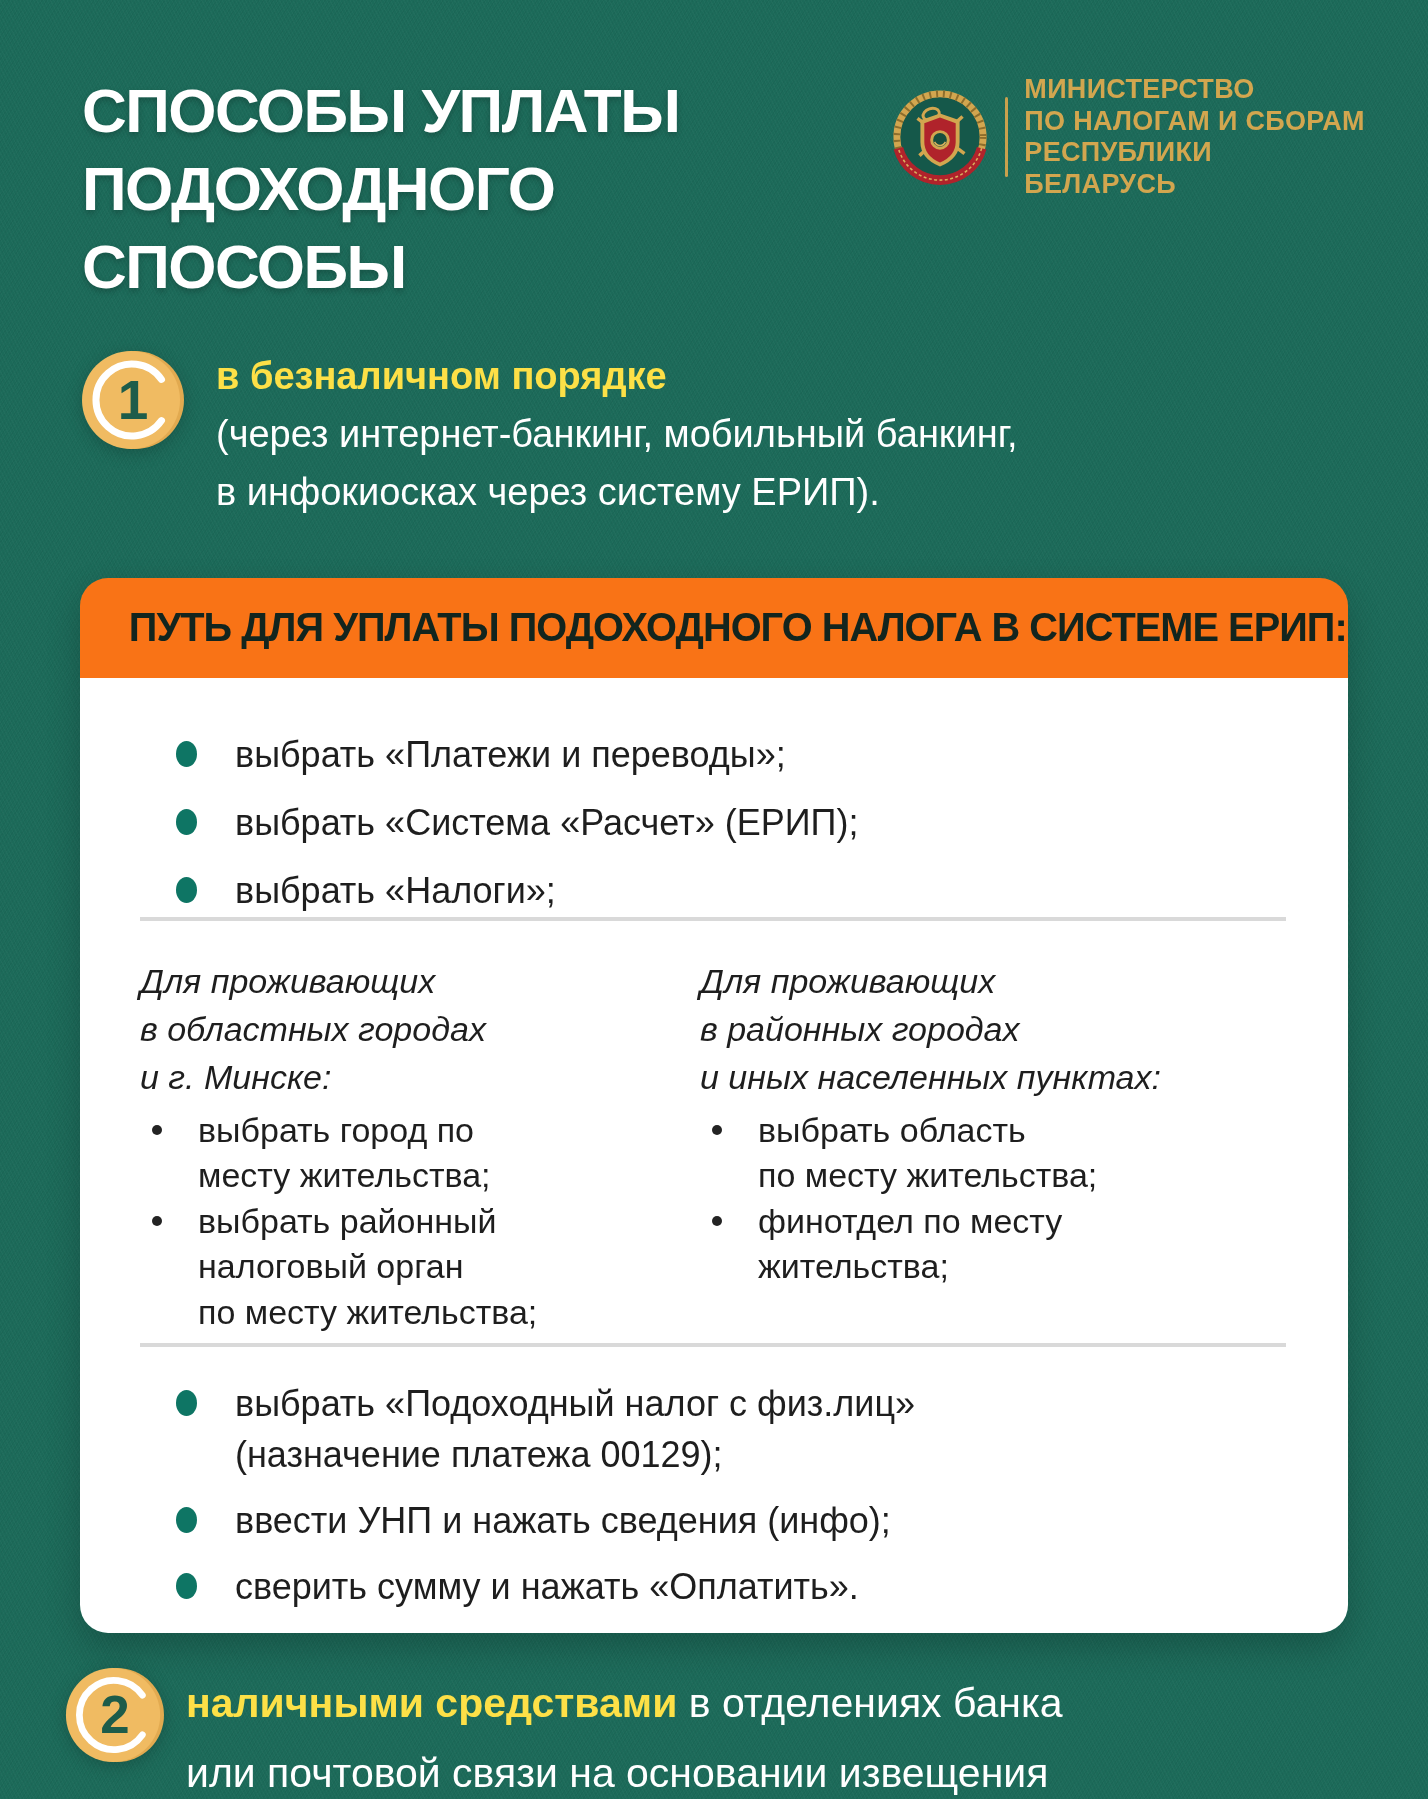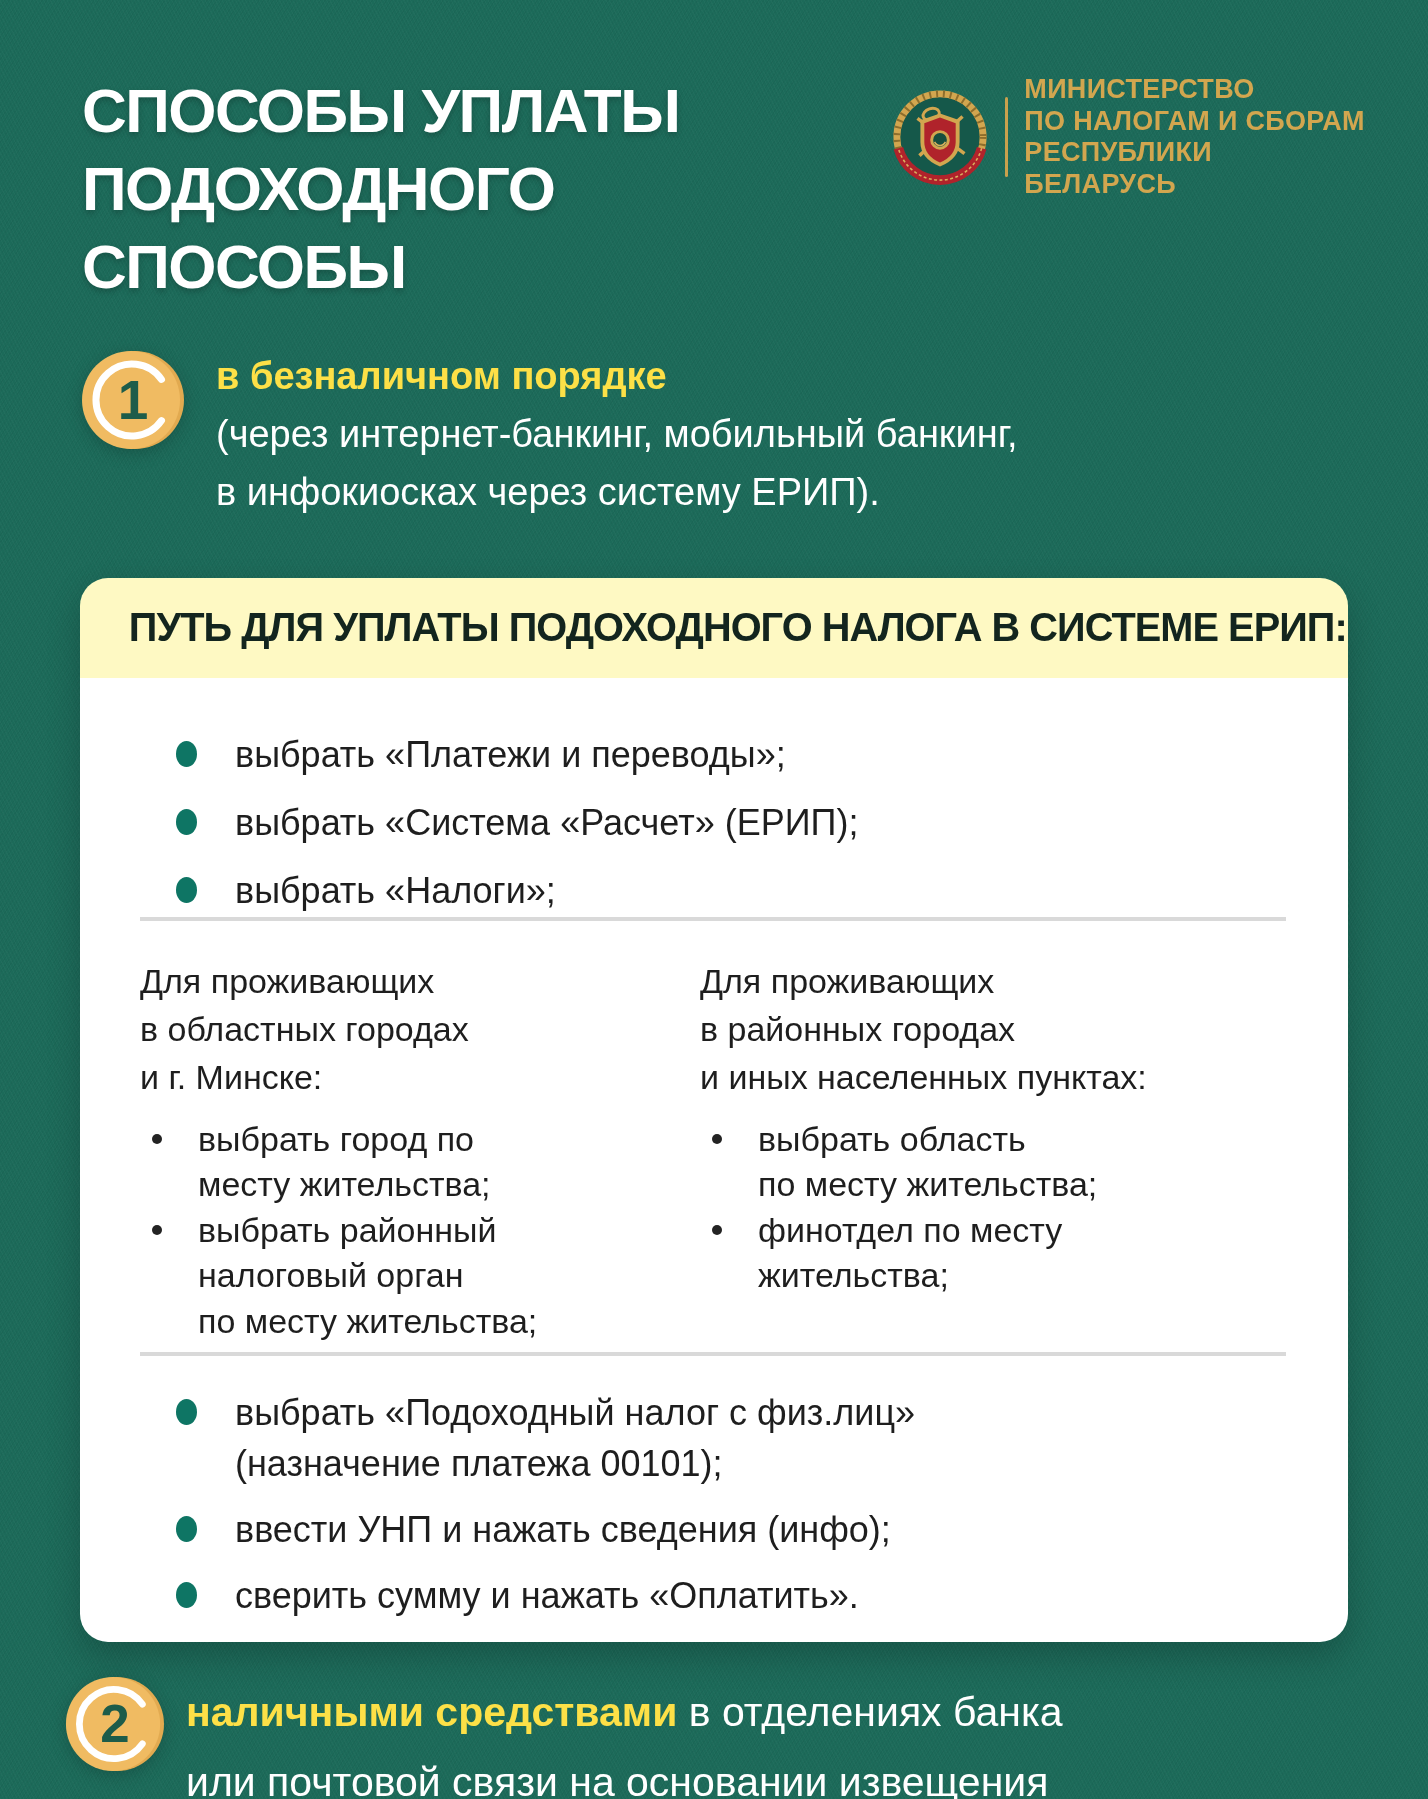--- a/index.html
+++ b/index.html
@@ -55,21 +55,21 @@
   .lead { color: #fde047; font-weight: 700; }
   .method-text span.line { display: block; }
 
   
   .card {
     margin: 56px 80px 0 80px;
     border-radius: 28px;
     box-shadow: 0 14px 34px rgba(0,0,0,.20);
   }
   .card-header {
-    background: #fef9c3;
+    background: #f97316;
     border-radius: 28px 28px 0 0;
     padding: 26px 30px 27px 30px;
     text-align: center;
     white-space: nowrap;
   }
   .card-header span {
     display: inline-block;
     font-size: 41px;
     font-weight: 700;
     letter-spacing: -1px;
@@ -102,21 +102,21 @@
   }
   .step-text span.line { display: block; }
 
   .divider { height: 4px; border: none; background: #d9d9d9; margin: 0 22px 36px 0; }
   .divider-2 { margin-top: 8px; margin-bottom: 32px; }
 
   
   .cols { display: flex; gap: 52px; font-size: 34px; color: #1e1e1e; }
   .col-left { width: 508px; flex: 0 0 auto; }
   .col-right { flex: 1; }
-  .col-heading { line-height: 1.42; margin-bottom: 15px; }
+  .col-heading { line-height: 1.42; margin-bottom: 6px; font-style: italic; }
   .col-heading span { display: block; }
   .sub-item { display: flex; align-items: flex-start; line-height: 1.34; }
   .sdot {
     width: 10px; height: 10px;
     border-radius: 50%;
     background: #232323;
     margin: 17px 36px 0 12px;
     flex: 0 0 auto;
   }
   .sub-text span.line { display: block; }
@@ -254,21 +254,21 @@
 
       </div>
 
       <hr class="divider divider-2">
 
       <ul class="steps steps-bottom">
         <li class="step">
           <span class="dot"></span>
           <span class="step-text">
             <span class="line">выбрать «Подоходный налог с физ.лиц»</span>
-            <span class="line">(назначение платежа 00101);</span>
+            <span class="line">(назначение платежа 00129);</span>
           </span>
         </li>
         <li class="step">
           <span class="dot"></span>
           <span class="step-text">
             <span class="line">ввести УНП и нажать сведения (инфо);</span>
           </span>
         </li>
         <li class="step">
           <span class="dot"></span>

